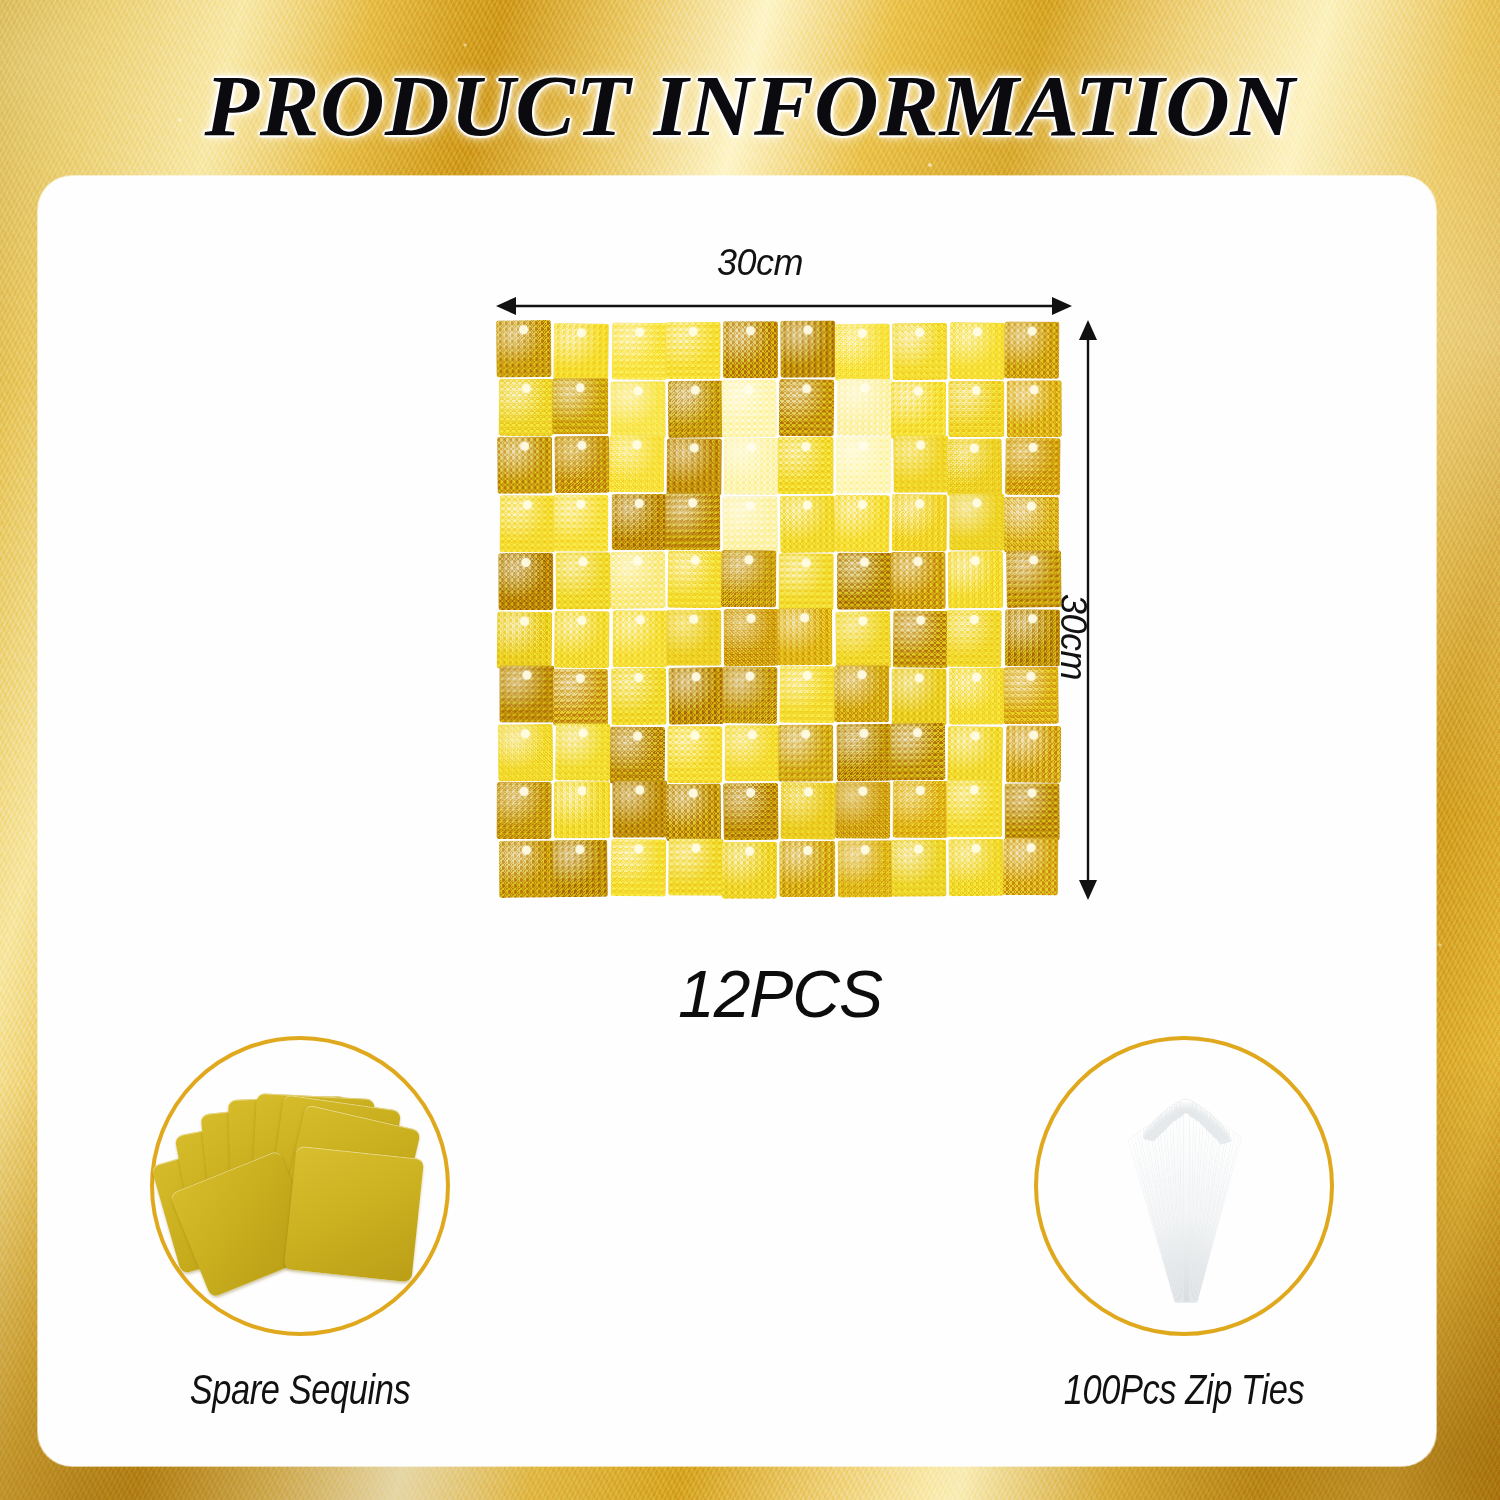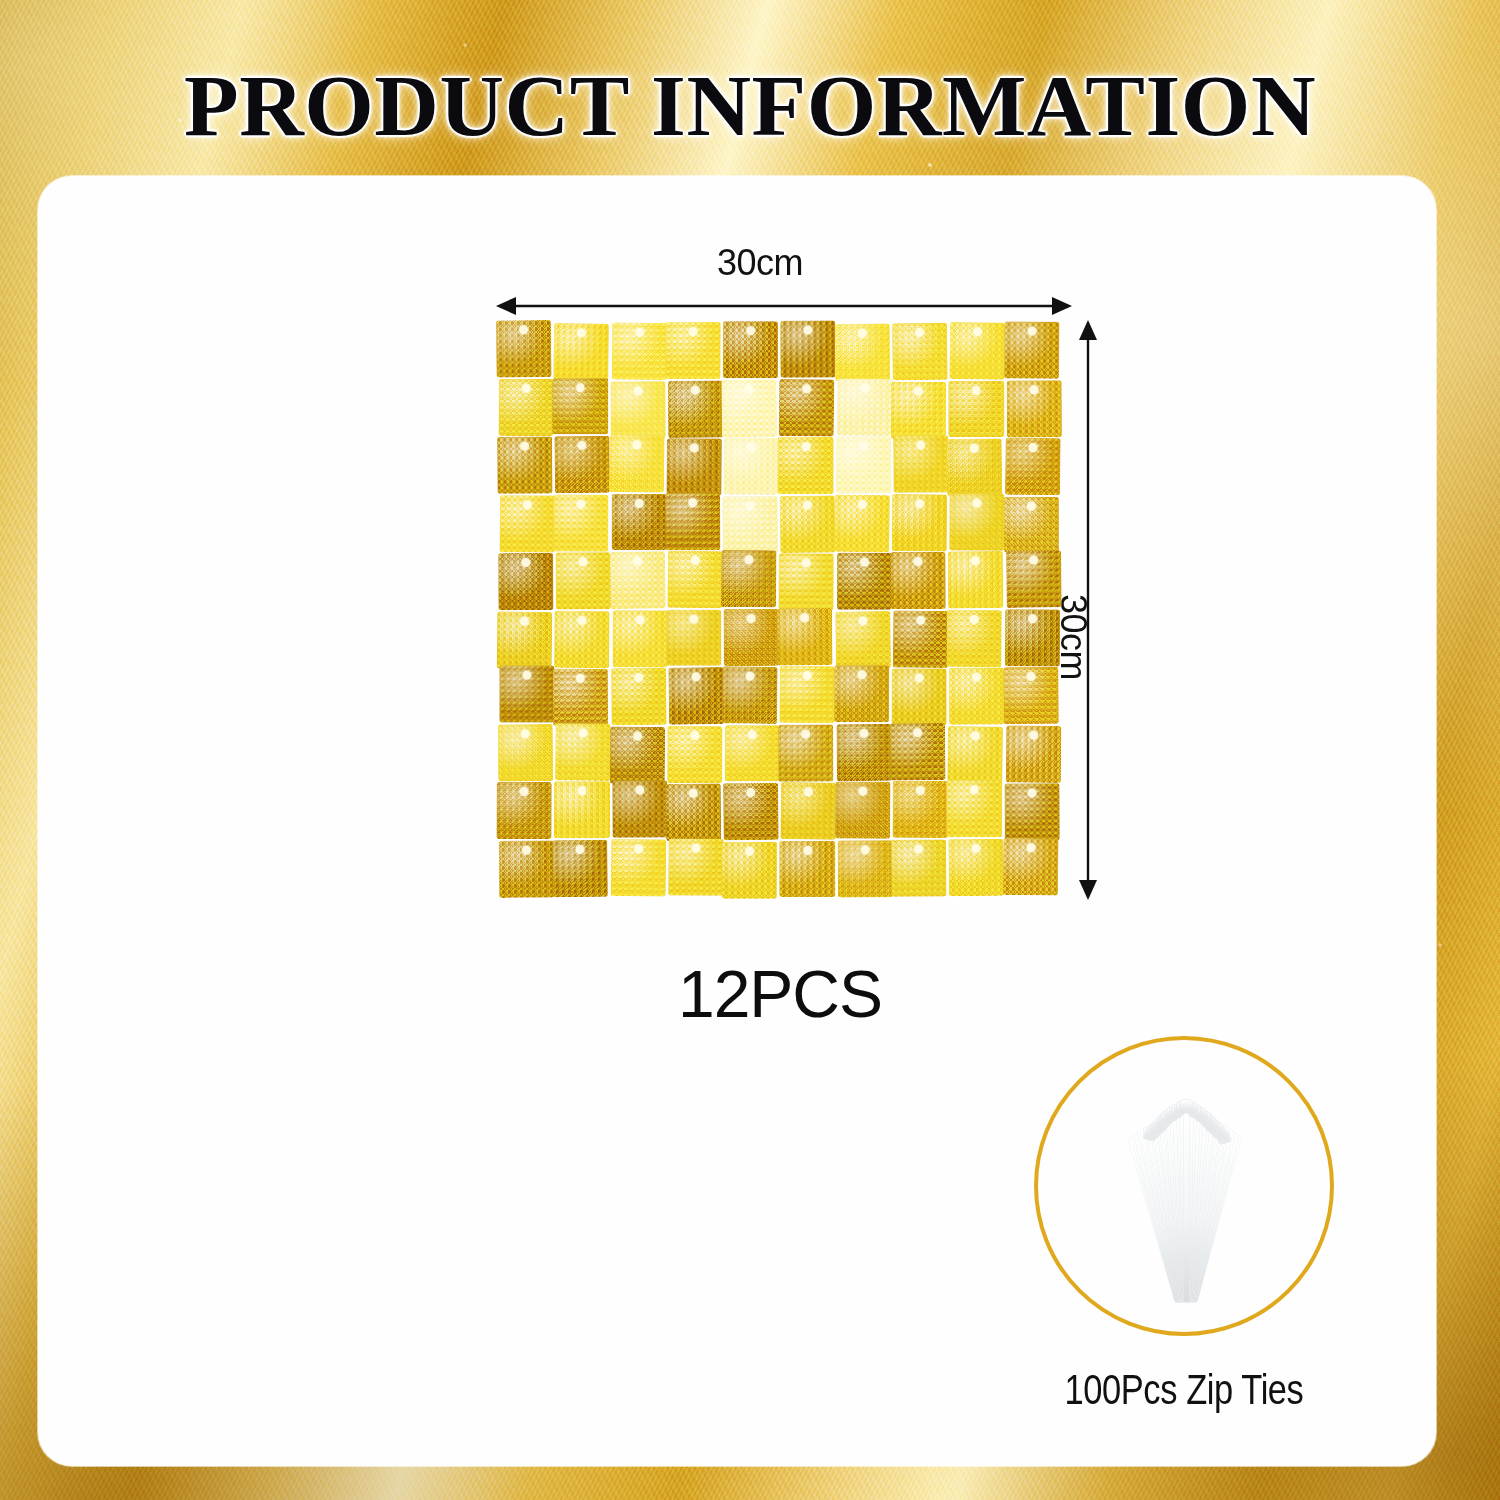--- a/index.html
+++ b/index.html
@@ -25,20 +25,21 @@
       
       repeating-linear-gradient(118deg, rgba(255,255,255,.14) 0 2px, rgba(140,92,8,.10) 2px 4px),
       repeating-linear-gradient(62deg, rgba(255,255,255,.10) 0 3px, rgba(160,105,10,.08) 3px 6px),
       
       linear-gradient(104deg,
         #caa23a 0%, #e3c05a 6%, #f6e39c 13%, #e0b13c 20%,
         #c9901d 27%, #e8c463 34%, #fdf3c6 41%, #e7bc4a 48%,
         #cf9a22 56%, #eccb72 64%, #fbeeb6 71%, #e2b441 79%,
         #c8911e 87%, #dfae38 94%, #bf8516 100%);
     background-blend-mode:screen,screen,screen,screen,screen,screen,screen,screen,overlay,overlay,normal;
+    font-style:italic;
   }
   
   #poster::before{
     content:"";position:absolute;inset:0;pointer-events:none;
     background:
       radial-gradient(ellipse 55% 40% at 6% 100%, rgba(120,74,6,.38), transparent 70%),
       radial-gradient(ellipse 50% 38% at 97% 97%, rgba(118,70,4,.42), transparent 70%),
       radial-gradient(ellipse 60% 45% at 99% 22%, rgba(255,252,228,.40), transparent 72%),
       radial-gradient(ellipse 40% 30% at 2% 4%, rgba(255,250,215,.30), transparent 72%);
   }
@@ -300,20 +301,36 @@
           <div class="seq" style="background: repeating-conic-gradient(from 55deg, rgba(255, 255, 255, 0.55) 0deg, rgba(255, 255, 255, 0.55) 14deg, rgba(120, 78, 4, 0.42) 14deg, rgba(120, 78, 4, 0.42) 28deg) 0% 0% / 6px 6px, radial-gradient(circle at 30% 25%, rgba(255, 255, 255, 0.5), transparent 55%) 0% 0% / 100% 100%, linear-gradient(140deg, rgb(199, 151, 19), rgb(199, 151, 19)) 0% 0% / 100% 100%; background-blend-mode: overlay, screen, normal; transform: translate(0.35px, 1.05px) rotate(0deg);"></div>
           <div class="seq" style="background: repeating-conic-gradient(from 84deg, rgba(255, 255, 255, 0.55) 0deg, rgba(255, 255, 255, 0.55) 14deg, rgba(120, 78, 4, 0.42) 14deg, rgba(120, 78, 4, 0.42) 28deg) 0% 0% / 6px 6px, radial-gradient(circle at 30% 25%, rgba(255, 255, 255, 0.5), transparent 55%) 0% 0% / 100% 100%, linear-gradient(140deg, rgb(208, 160, 22), rgb(208, 160, 22)) 0% 0% / 100% 100%; background-blend-mode: overlay, screen, normal; transform: translate(1.75px, 0.35px) rotate(-0.22deg);"></div>
           <div class="seq" style="background: repeating-conic-gradient(from 23deg, rgba(255, 255, 255, 0.55) 0deg, rgba(255, 255, 255, 0.55) 14deg, rgba(120, 78, 4, 0.42) 14deg, rgba(120, 78, 4, 0.42) 28deg) 0% 0% / 6px 6px, radial-gradient(circle at 30% 25%, rgba(255, 255, 255, 0.5), transparent 55%) 0% 0% / 100% 100%, linear-gradient(140deg, rgb(228, 197, 35), rgb(228, 197, 35)) 0% 0% / 100% 100%; background-blend-mode: overlay, screen, normal; transform: translate(-0.7px, -0.35px) rotate(-0.44deg);"></div>
           <div class="seq" style="background: repeating-conic-gradient(from 52deg, rgba(255, 255, 255, 0.55) 0deg, rgba(255, 255, 255, 0.55) 14deg, rgba(120, 78, 4, 0.42) 14deg, rgba(120, 78, 4, 0.42) 28deg) 0% 0% / 6px 6px, radial-gradient(circle at 30% 25%, rgba(255, 255, 255, 0.5), transparent 55%) 0% 0% / 100% 100%, linear-gradient(140deg, rgb(236, 207, 40), rgb(236, 207, 40)) 0% 0% / 100% 100%; background-blend-mode: overlay, screen, normal; transform: translate(0.7px, -1.05px) rotate(-0.66deg);"></div>
           <div class="seq" style="background: repeating-conic-gradient(from 81deg, rgba(255, 255, 255, 0.55) 0deg, rgba(255, 255, 255, 0.55) 14deg, rgba(120, 78, 4, 0.42) 14deg, rgba(120, 78, 4, 0.42) 28deg) 0% 0% / 6px 6px, radial-gradient(circle at 30% 25%, rgba(255, 255, 255, 0.5), transparent 55%) 0% 0% / 100% 100%, linear-gradient(140deg, rgb(201, 151, 26), rgb(201, 151, 26)) 0% 0% / 100% 100%; background-blend-mode: overlay, screen, normal; transform: translate(-1.75px, -1.75px) rotate(0.66deg);"></div>
         </div>
     </div>
 
     <div id="pcs">12PCS</div>
 
+    <div id="acc1" class="acc">
+      <div class="acc-ring"></div>
+      <div class="acc-art">
+        <div class="card-chip" style="left:14px;top:112px;transform:rotate(-16deg);"></div>
+        <div class="card-chip" style="left:34px;top:88px;transform:rotate(-11deg);"></div>
+        <div class="card-chip" style="left:56px;top:72px;transform:rotate(-6deg);"></div>
+        <div class="card-chip" style="left:80px;top:62px;transform:rotate(-2deg);"></div>
+        <div class="card-chip" style="left:104px;top:60px;transform:rotate(3deg);"></div>
+        <div class="card-chip" style="left:126px;top:66px;transform:rotate(8deg);"></div>
+        <div class="card-chip" style="left:142px;top:80px;transform:rotate(13deg);"></div>
+        <div class="card-chip" style="left:36px;top:132px;transform:rotate(-22deg);"></div>
+        <div class="card-chip" style="left:140px;top:116px;width:128px;height:124px;transform:rotate(6deg);
+             background:linear-gradient(150deg,#d9bf2f,#cbb020 50%,#bb9e16);"></div>
+      </div>
+      <div class="acc-cap">Spare Sequins</div>
+    </div>
 
 
     <div id="acc3" class="acc">
       <div class="acc-ring"></div>
       <div class="acc-art">
         <div id="ties">
             <div class="tie" style="height: 170px; left: 141px; transform: rotate(-16deg); z-index: 23;"></div>
             <div class="tie-head" style="left: 183.858px; top: 96.5855px; transform: rotate(-16deg); z-index: 43;"></div>
             <div class="tie" style="height: 171.529px; left: 141.529px; transform: rotate(-15.0588deg); z-index: 24;"></div>
             <div class="tie-head" style="left: 182.095px; top: 94.361px; transform: rotate(-15.0588deg); z-index: 44;"></div>

